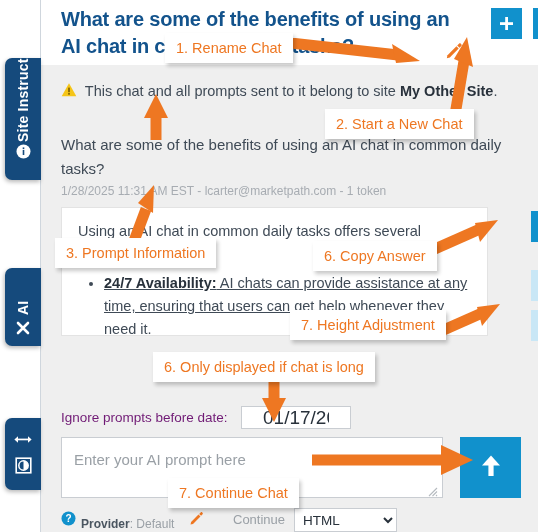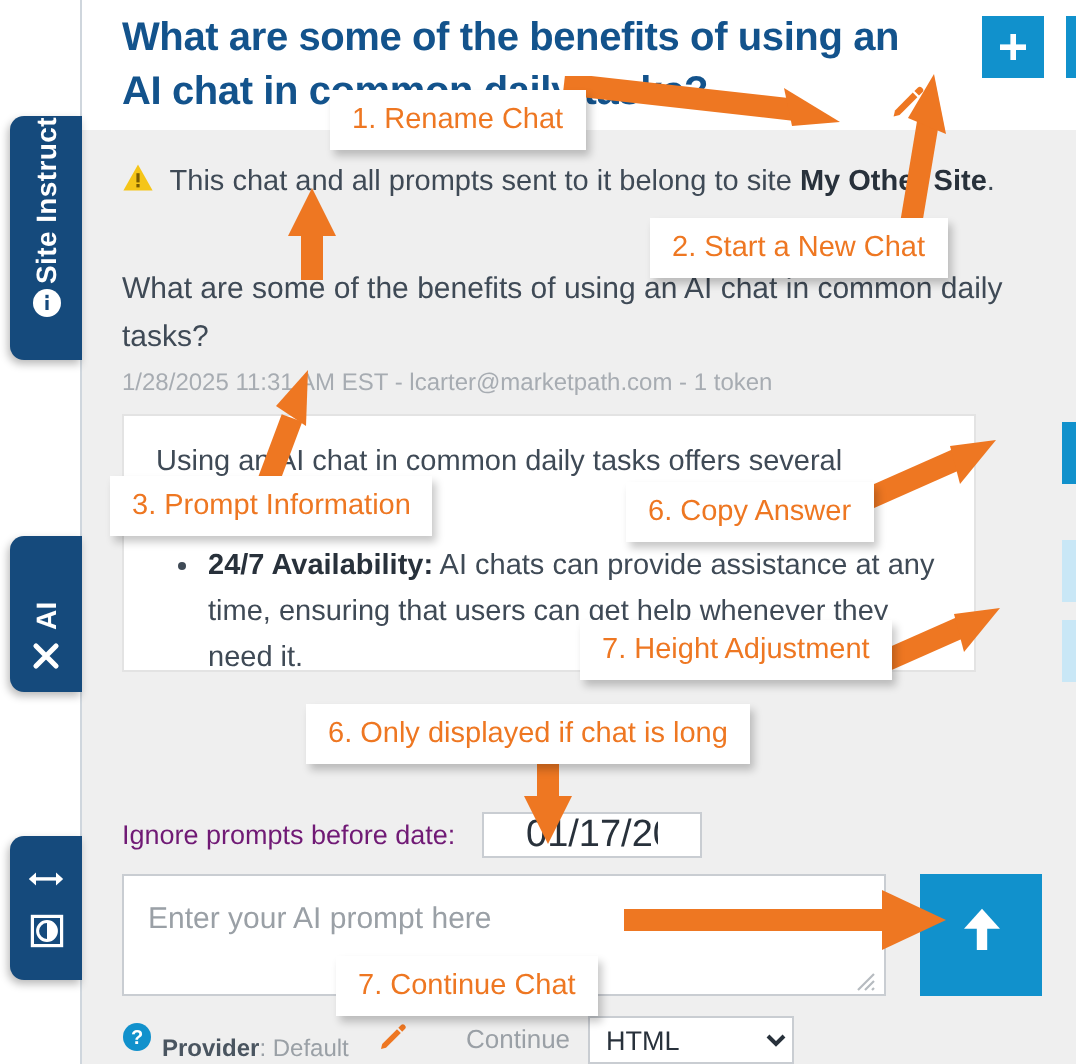--- a/index.html
+++ b/index.html
@@ -60,21 +60,21 @@
   
   .answer-card{
     position:absolute;left:20px;top:142px;width:425px;height:127px;
     background:#ffffff;border:1px solid #e3e3e3;overflow:hidden;
   }
   .answer-body{
     padding:12px 16px 0 16px;font-size:14.5px;line-height:23px;color:#3f4a56;
   }
   .answer-body p{margin:0 0 6px 0;}
   .answer-body ul{margin:6px 0 0 0;padding-left:26px;}
-  .answer-body li{margin:0 0 4px 0;}
+  .answer-body li{margin:0 0 4px 0;text-decoration:underline;}
   .answer-body b{color:#28313b;}
 
   .side-btn{
     position:absolute;width:31px;height:31px;display:flex;
     align-items:center;justify-content:center;cursor:pointer;
   }
   #btn-copy{left:490px;top:146px;background:#1191cc;}
   #btn-height{left:490px;top:205px;background:#c9e7f6;}
   #btn-expand{left:490px;top:245px;background:#c9e7f6;}
 
@@ -305,21 +305,21 @@
       </span>
     </div>
   </div>
 
   <span class="arrow" style="left:280px;top:38px;">
     <svg width="145" height="28" viewBox="0 0 145 28">
       <path d="M2 4 L118 17" stroke="#ee7722" stroke-width="11" stroke-linecap="butt"></path>
       <path d="M140 23 L112 6 L116 25 Z" fill="#ee7722"></path>
     </svg>
   </span>
-  <div class="callout" style="left:165px;top:45px;">1. Rename Chat</div>
+  <div class="callout" style="left:165px;top:33px;">1. Rename Chat</div>
 
   <span class="arrow" style="left:420px;top:35px;">
     <svg width="60" height="95" viewBox="0 0 60 95">
       <path d="M33 92 L44 26" stroke="#ee7722" stroke-width="11" stroke-linecap="butt"></path>
       <path d="M47 2 L53 32 L34 24 Z" fill="#ee7722"></path>
     </svg>
   </span>
   <div class="callout" style="left:325px;top:109px;">2. Start a New Chat</div>
 
   <span class="arrow" style="left:140px;top:92px;">

